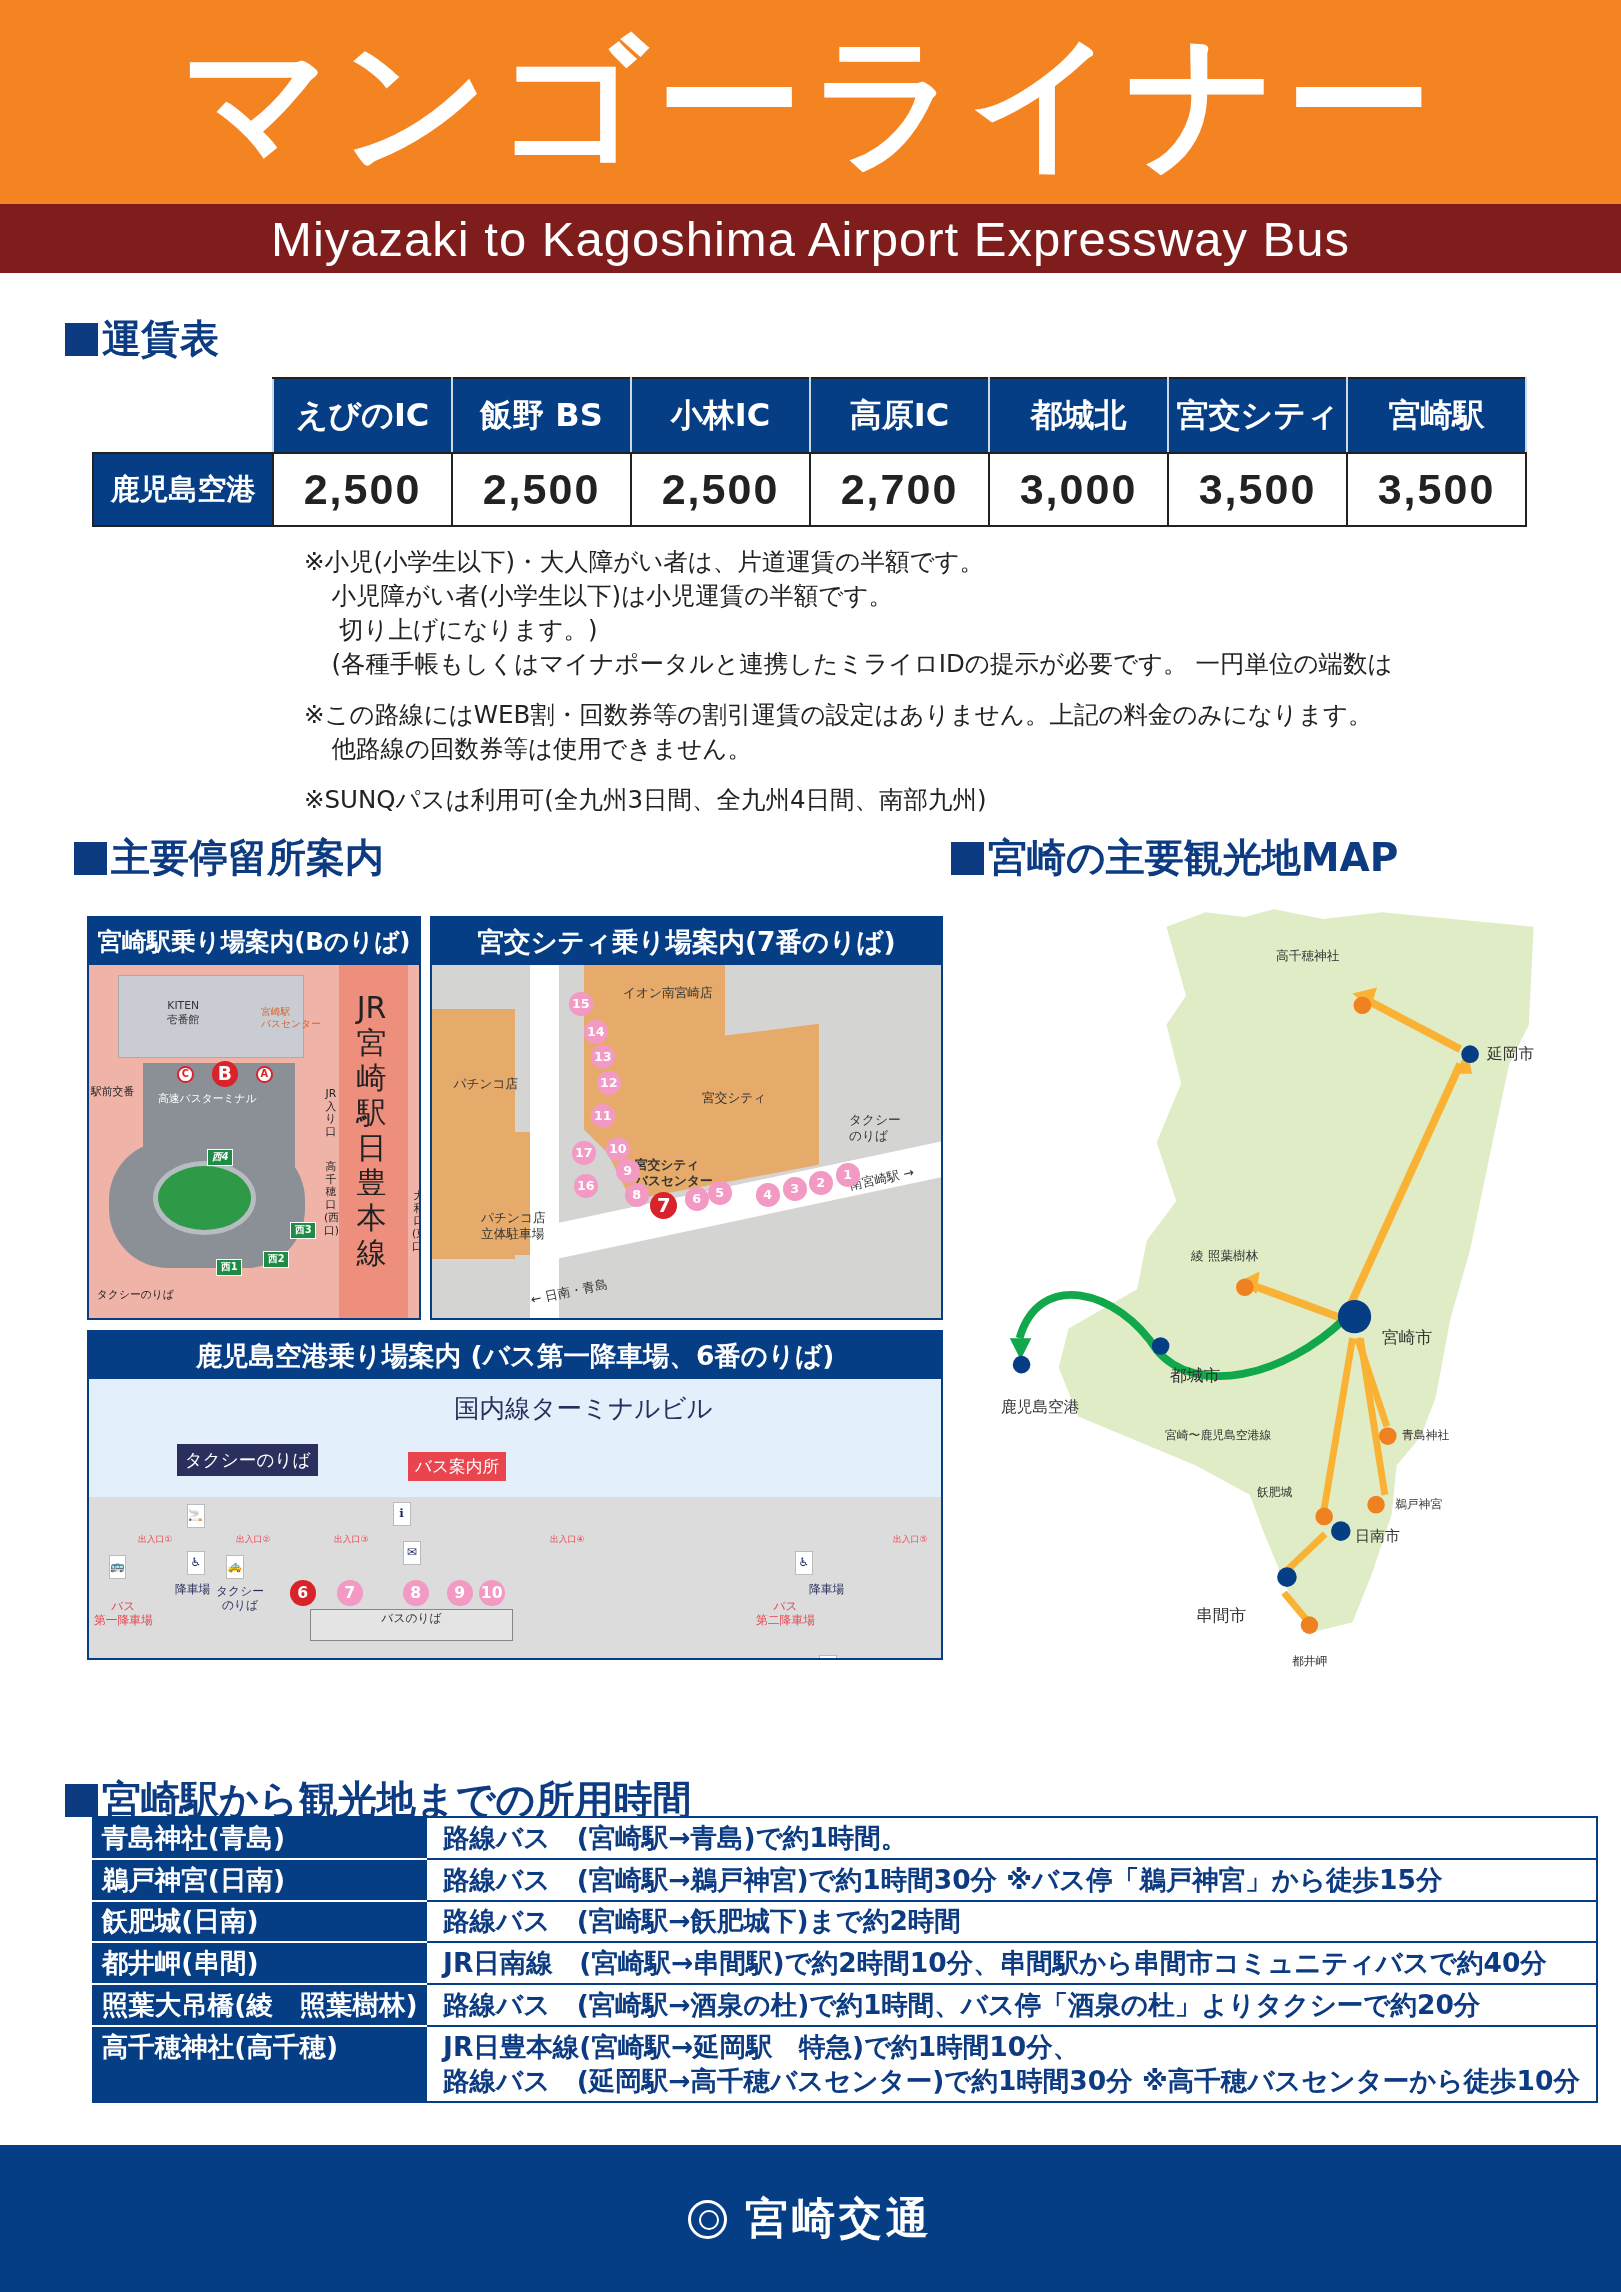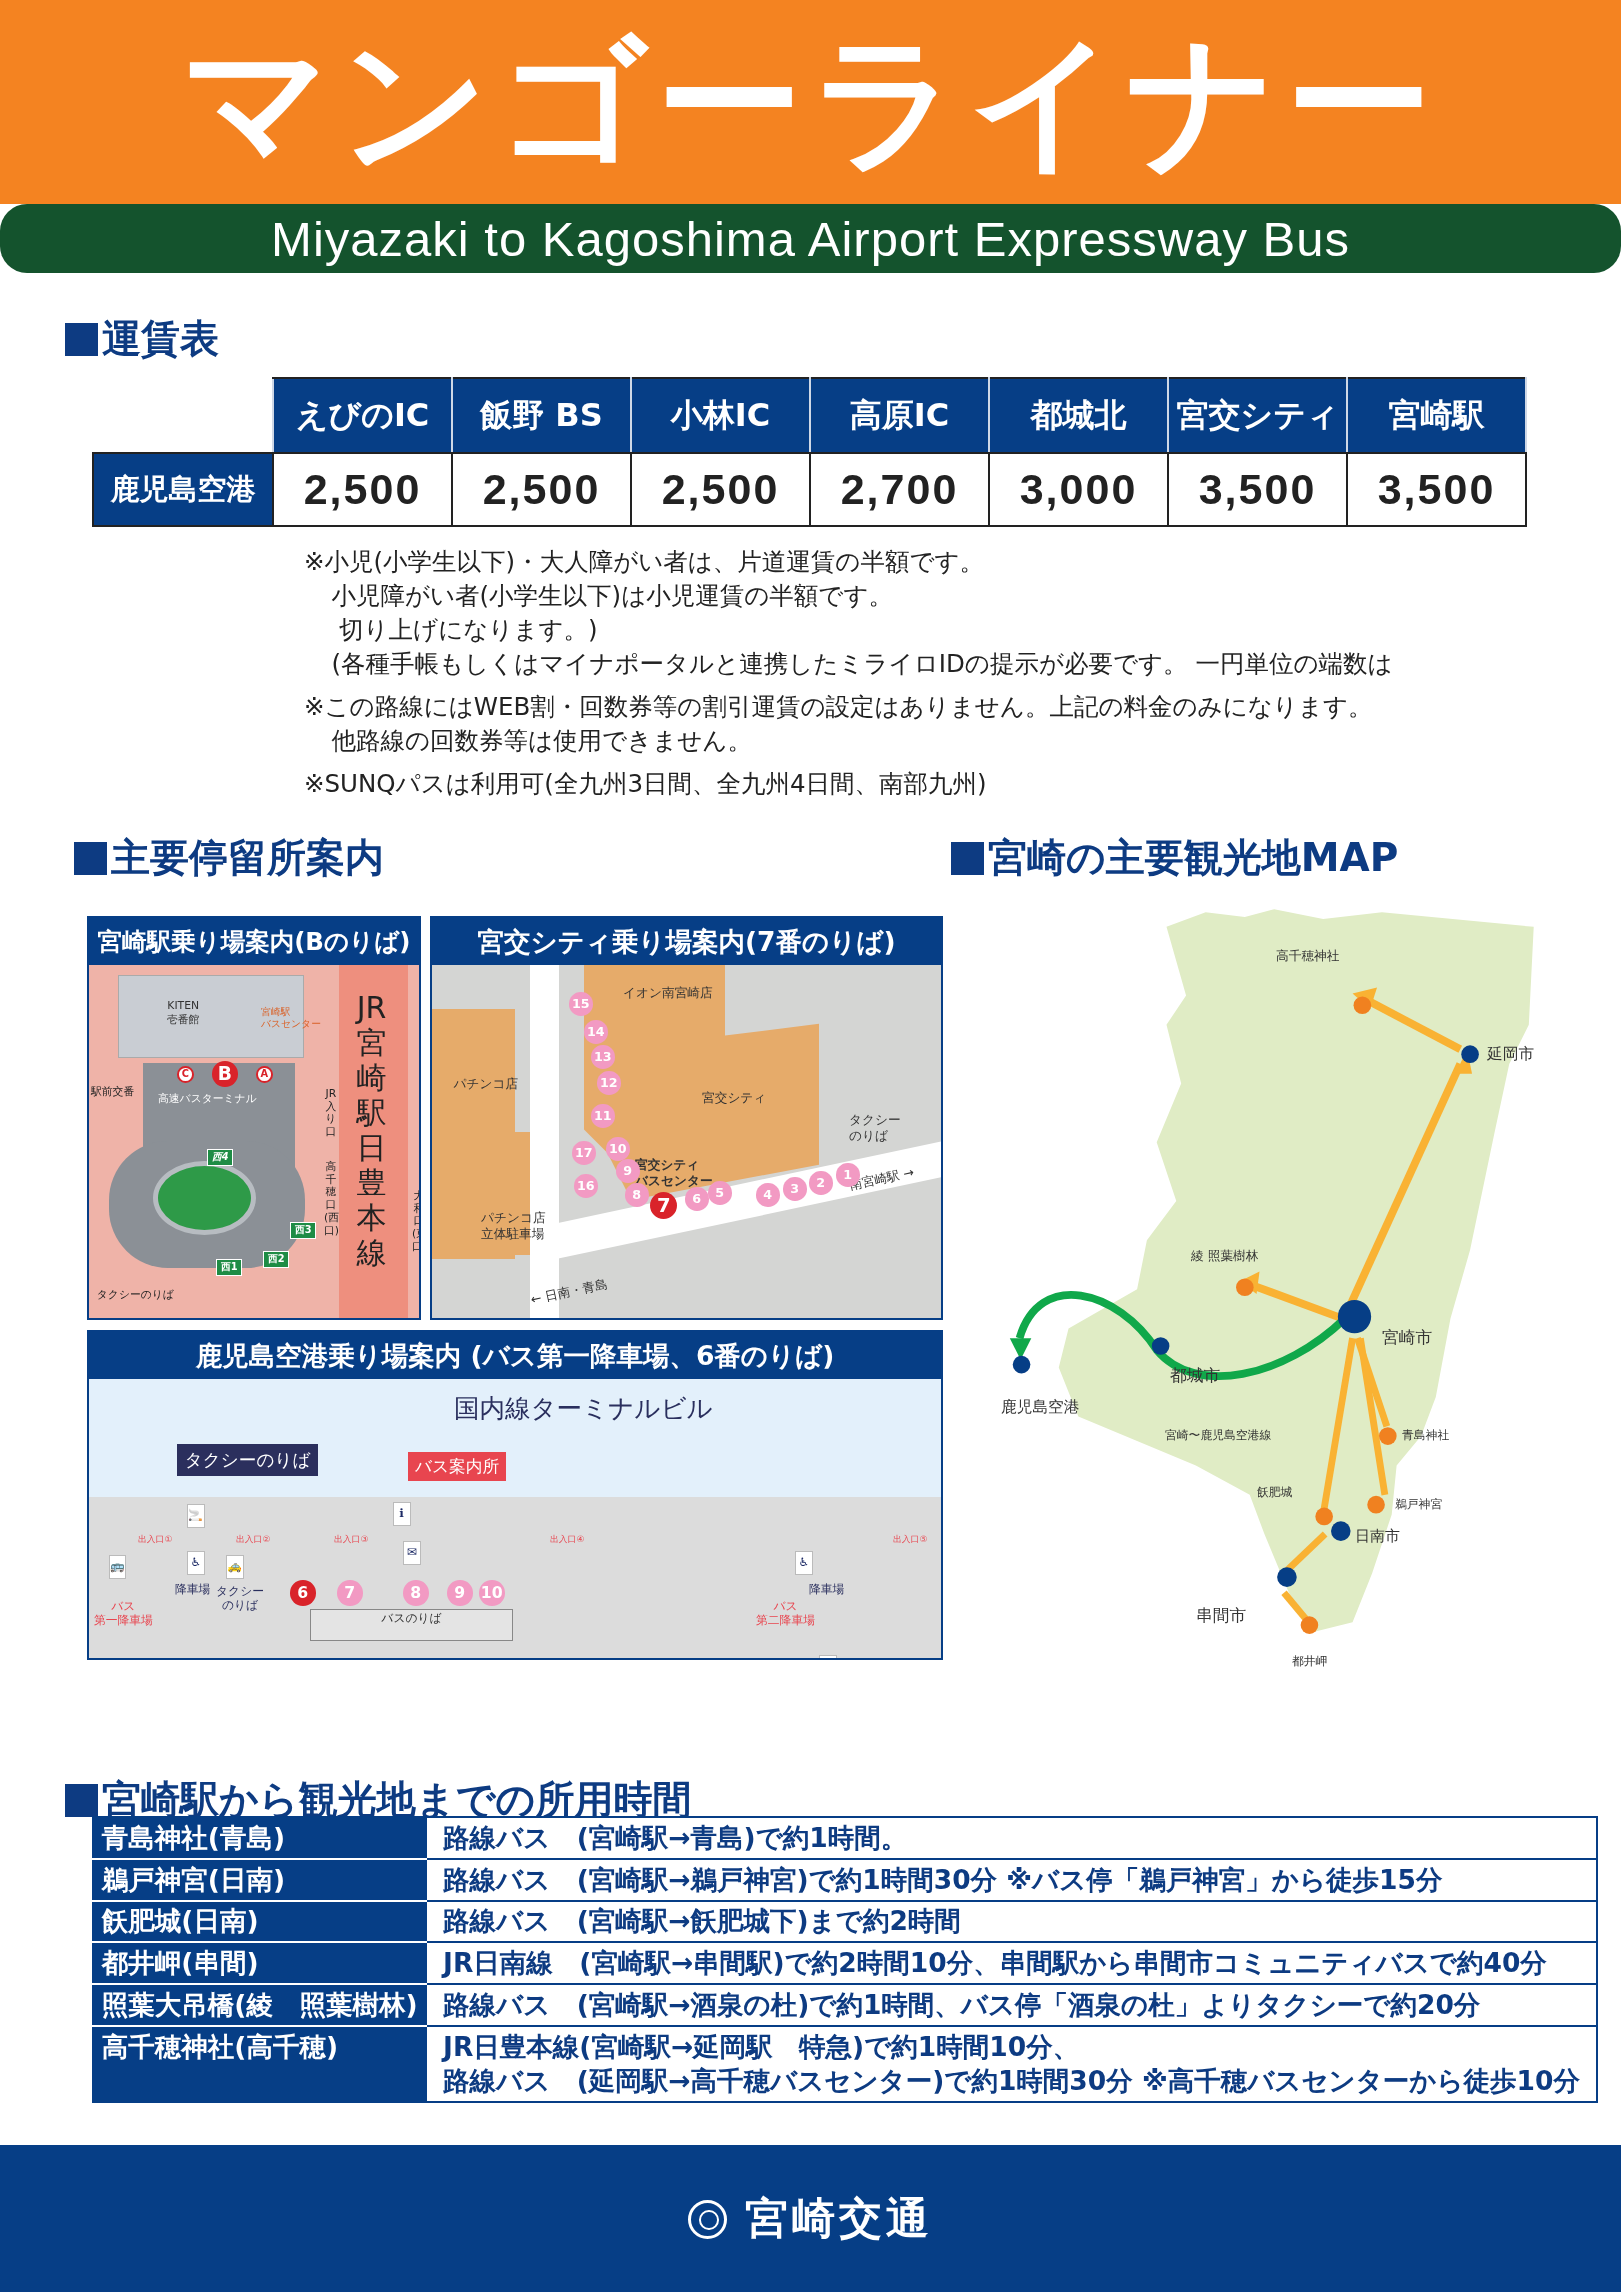--- a/index.html
+++ b/index.html
@@ -3,39 +3,39 @@
 <meta charset="utf-8">
 <style>
   * { box-sizing: border-box; margin: 0; padding: 0; }
   html, body { width: 1621px; height: 2293px; background: #fff; overflow: hidden; }
   body { font-family: "DejaVu Sans", "Liberation Sans", sans-serif; color: #222; position: relative; }
   .abs { position: absolute; }
 
   
   .hero { left:0; top:0; width:1621px; height:204px; background:#f48321; display:flex; align-items:center; justify-content:center; }
   .hero-title { color:#fff; font-size:147px; font-weight:bold; letter-spacing:7.8px; line-height:1; }
-  .subbar { left:0; top:204px; width:1621px; height:69px; background:#14532d; display:flex; align-items:center; justify-content:center;border-radius:27px; }
+  .subbar { left:0; top:204px; width:1621px; height:69px; background:#7f1d1d; display:flex; align-items:center; justify-content:center; }
   .subbar-text { color:#fff; font-size:49px; font-family:"Liberation Sans", sans-serif; letter-spacing:1px; }
 
   
   .sec-head { color:#0d3b82; font-weight:bold; font-size:39px; display:flex; align-items:center; }
   .sec-square { width:33px; height:33px; background:#0d3b82; margin-right:3.9px; display:inline-block; }
 
   
   .fare-table { left:92px; top:377px; border-collapse:collapse; }
   .fare-table td, .fare-table th { border:2.9px solid #222; }
   .fare-th { background:#063e86; color:#fff; font-size:32px; font-weight:bold; height:75px; width:179px; text-align:center; border-left:2px solid #cfd8e6 !important; border-right:2px solid #cfd8e6 !important; }
   .fare-empty { border:none !important; background:#fff; width:180px; }
   .fare-rowhead { background:#063e86; color:#fff; font-size:29px; font-weight:bold; width:180px; height:73px; text-align:center; }
   .fare-cell { background:#fff; font-size:43px; font-weight:bold; color:#222; text-align:center; height:73px; font-family:"Liberation Sans", sans-serif; letter-spacing:2px; }
 
   .notes { left:304px; top:545px; width:1225px; font-size:24.5px; line-height:34px; color:#222; }
   .note-line { white-space:nowrap; }
   .indent { padding-left:27.4px; }
-  .gap { margin-top:9px; }
+  .gap { margin-top:17px; }
 
   
   .panel { border:2.9px solid #063e86; background:#fff; overflow:hidden; }
   .panel-head { background:#063e86; color:#fff; font-weight:bold; font-size:26.5px; text-align:center; height:47px; line-height:47px; white-space:nowrap; }
 
   
   .msta-body { position:relative; width:100%; height:calc(100% - 47px); background:#efb3a8; }
   .kiten { position:absolute; left:29px; top:9.8px; width:186px; height:83px; background:#c9cdd3; border:1px solid #aaa; }
   .kiten-label { position:absolute; left:78px; top:34px; font-size:10.8px; text-align:center; color:#333; line-height:13.7px; }
   .bus-center-label { position:absolute; left:172px; top:41px; font-size:9.8px; color:#333; line-height:11.8px; }

